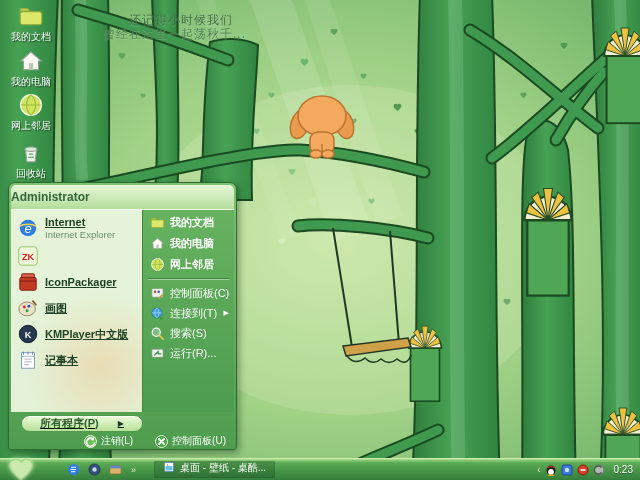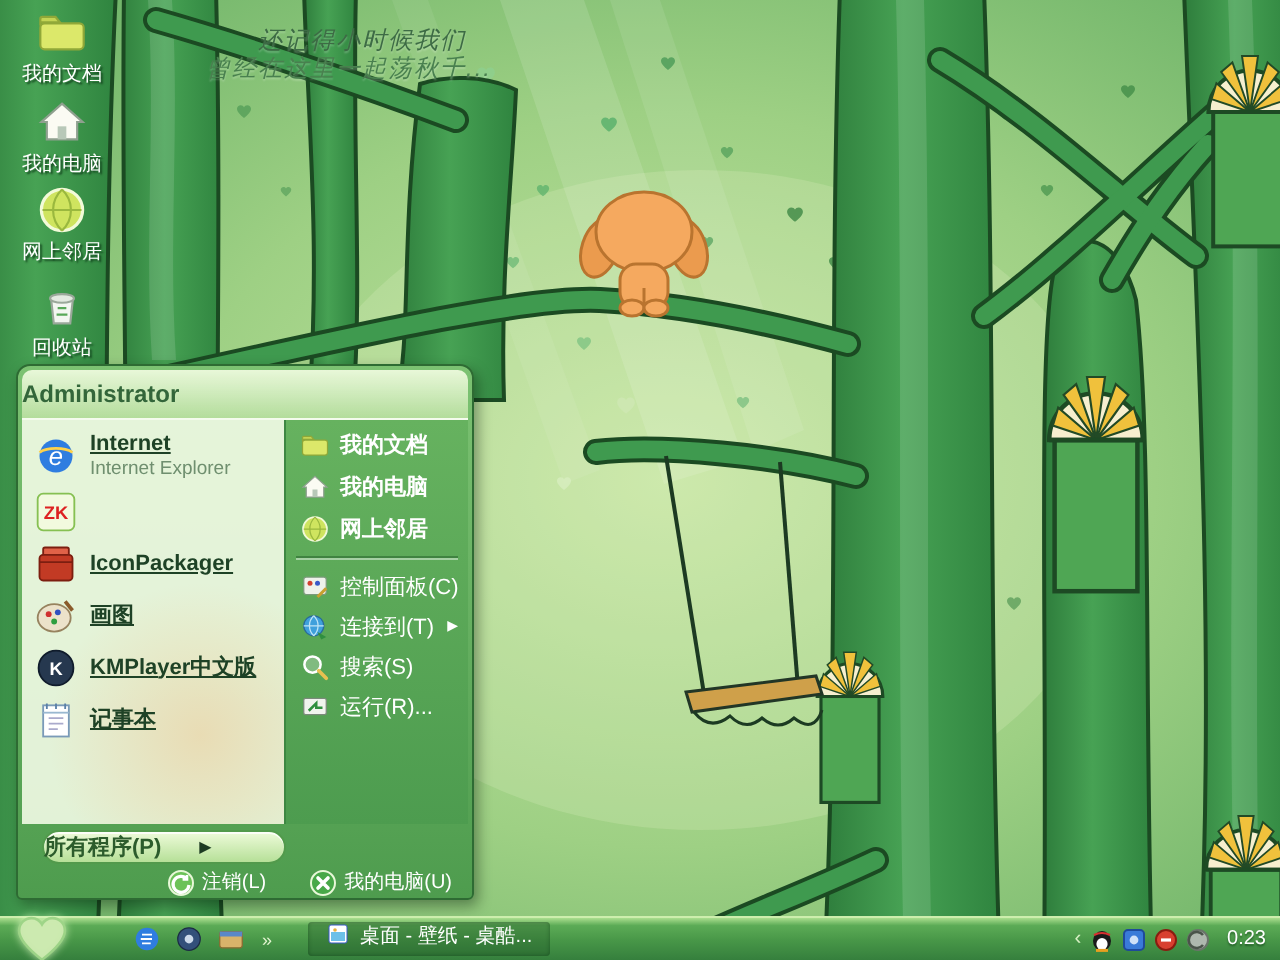--- a/index.html
+++ b/index.html
@@ -1,21 +1,21 @@
 <!DOCTYPE html>
 <html><head>
 <meta charset="utf-8">
 <style>
   html,body{margin:0;padding:0;background:#333;}
   .screen{position:relative;width:640px;height:480px;overflow:hidden;
     font-family:"Liberation Sans",sans-serif;background:#7ab86e;}
   .screen *{box-sizing:border-box;}
 
   
-  .wallpaper{position:absolute;inset:0;font-style:italic;}
+  .wallpaper{position:absolute;inset:0;}
   .caption{position:absolute;color:#3d6b45;font-size:12px;letter-spacing:1px;
     text-shadow:0 1px 1px rgba(255,255,255,.25);}
   #cap1{left:129px;top:12px;}
   #cap2{left:103px;top:26px;color:#49804f;}
 
   
   .desk-icon{position:absolute;left:0;width:62px;display:flex;flex-direction:column;
     align-items:center;gap:1px;cursor:default;}
   .desk-icon svg{width:26px;height:26px;}
   .desk-icon .lbl{font-size:10px;color:#fff;text-shadow:1px 1px 1px rgba(15,60,25,.95);}
@@ -46,21 +46,21 @@
   .sm-ritem.top3{height:21px;font-weight:bold;}
   .sm-ritem.b{height:20px;}
   .sm-ritem svg{width:15px;height:15px;flex:0 0 15px;}
   .sm-ritem .arrow{margin-left:auto;font-size:7px;padding-right:2px;}
   .sm-sep{height:2px;margin:3px 5px;border-top:1px solid rgba(40,100,45,.55);
     border-bottom:1px solid rgba(255,255,255,.45);}
   .sm-allprog{flex:0 0 22px;display:flex;align-items:center;}
   .ap-pill{margin-left:10px;width:122px;height:17px;border-radius:9px;
     background:linear-gradient(180deg,#eefbda,#b6e098);border:1px solid #529a4c;
     box-shadow:inset 0 1px 0 rgba(255,255,255,.8);
-    display:flex;align-items:center;gap:19px;cursor:pointer;}
+    display:flex;align-items:center;justify-content:center;gap:19px;cursor:pointer;text-decoration:underline;}
   .ap-pill .t{font-size:11px;font-weight:bold;color:#2c5c2c;}
   .ap-pill .a{font-size:8px;color:#1c3a22;}
   .sm-footer{flex:1;display:flex;justify-content:flex-end;gap:22px;
     padding-right:8px;}
   .sm-fbtn{display:flex;align-items:center;gap:4px;color:#fff;font-size:10px;cursor:pointer;}
   .sm-fbtn svg{width:13px;height:13px;}
 
   
   .taskbar{position:absolute;left:0;top:458px;width:640px;height:22px;
     background:linear-gradient(180deg,#aade8e 0%,#5cab56 18%,#479647 55%,#357f3d 100%);
@@ -379,21 +379,21 @@
           <path d="M9.5,4.5 a4,4 0 1 0 1,3" stroke="#ffffff" stroke-width="1.6" fill="none"></path>
           <path d="M9.5,2.5 v2.2 h-2.2" fill="none" stroke="#ffffff" stroke-width="1.3"></path>
         </svg>
         <span>注销(L)</span>
       </div>
       <div class="sm-fbtn">
         <svg viewBox="0 0 13 13">
           <circle cx="6.5" cy="6.5" r="6" fill="#48a848" stroke="#e8f8d8"></circle>
           <path d="M4,4 l5,5 M9,4 l-5,5" stroke="#ffffff" stroke-width="1.8" stroke-linecap="round"></path>
         </svg>
-        <span>我的电脑(U)</span>
+        <span>控制面板(U)</span>
       </div>
     </div>
   </div>
 
   <div class="taskbar">
     <div class="start-btn">
       <svg viewBox="0 0 10 10">
         <path d="M5,8.8 C2.2,6.6 0.6,4.8 0.6,3.2 C0.6,1.8 1.7,0.8 3,0.8 C3.9,0.8 4.6,1.3 5,2 C5.4,1.3 6.1,0.8 7,0.8 C8.3,0.8 9.4,1.8 9.4,3.2 C9.4,4.8 7.8,6.6 5,8.8 Z" fill="#cdeab0" stroke="#9ed487" stroke-width="0.5" opacity="0.95"></path>
       </svg>
     </div>

